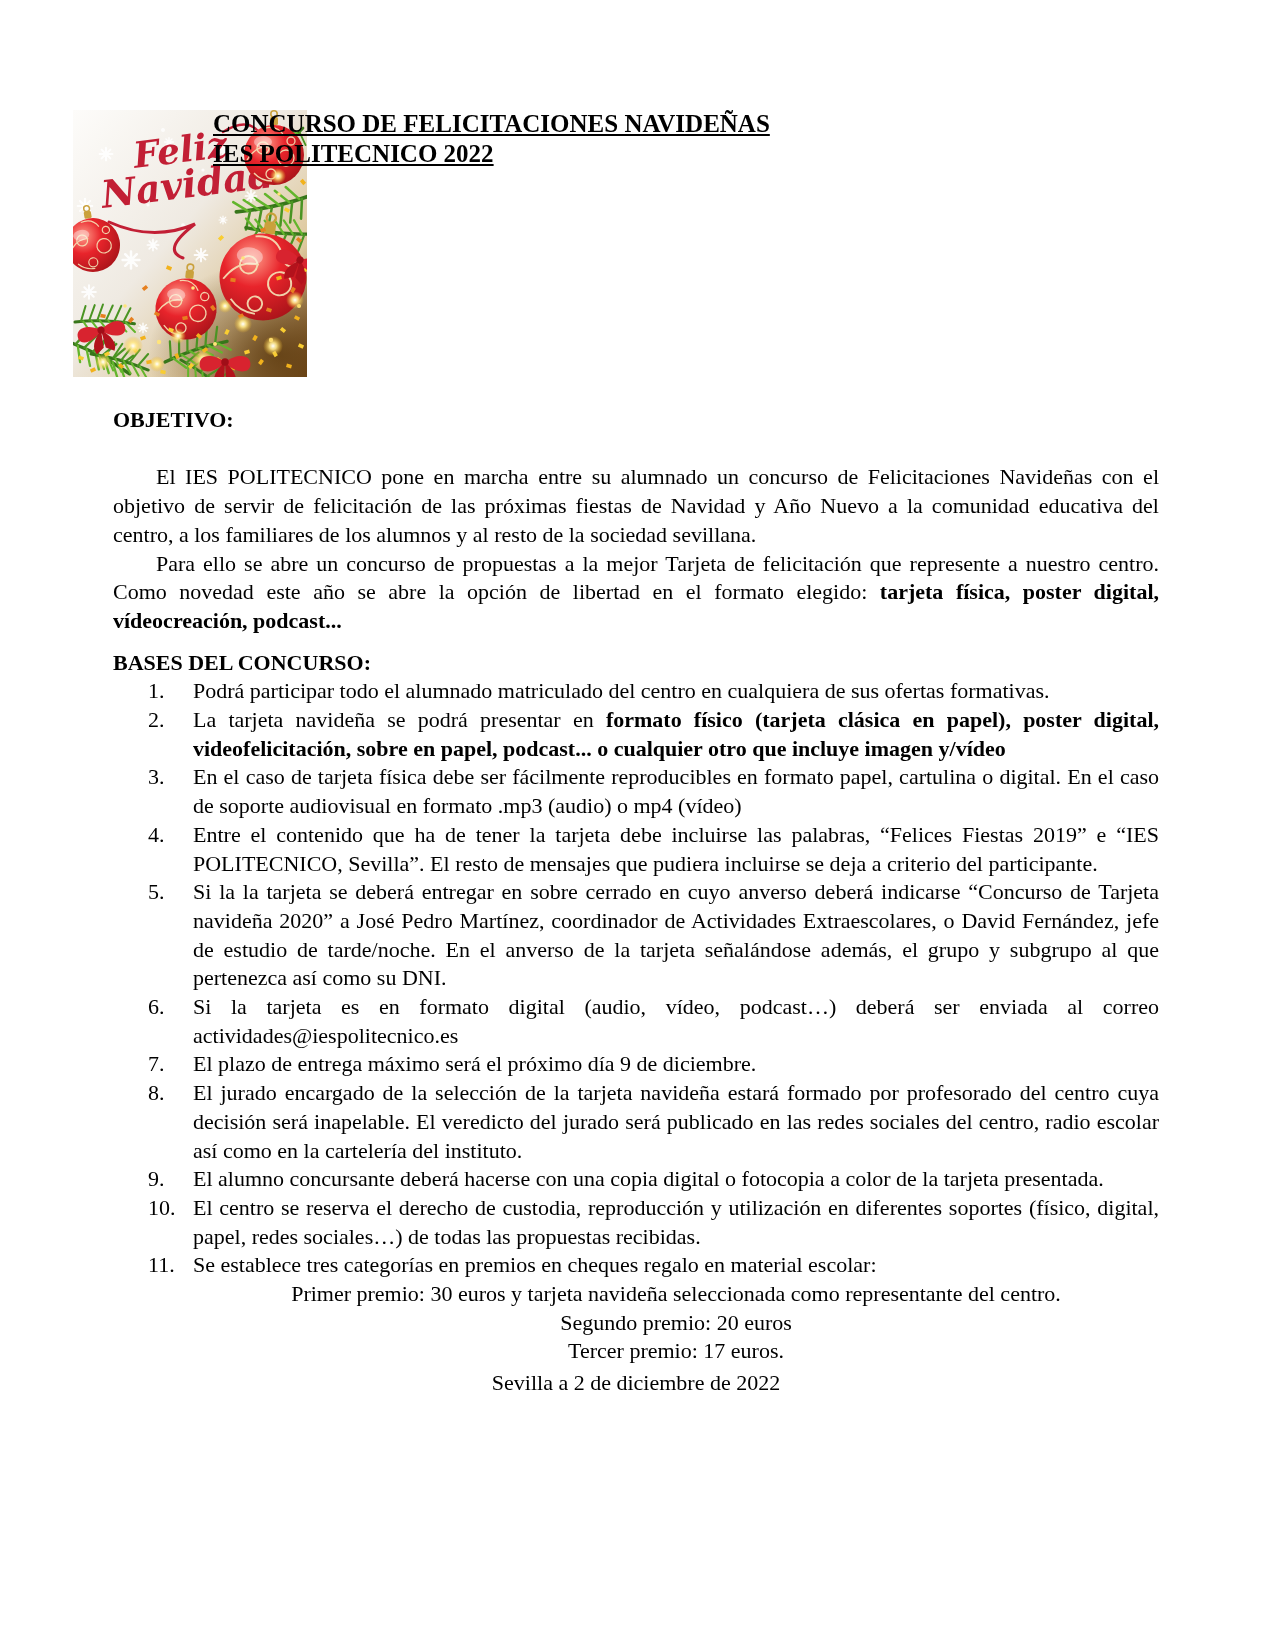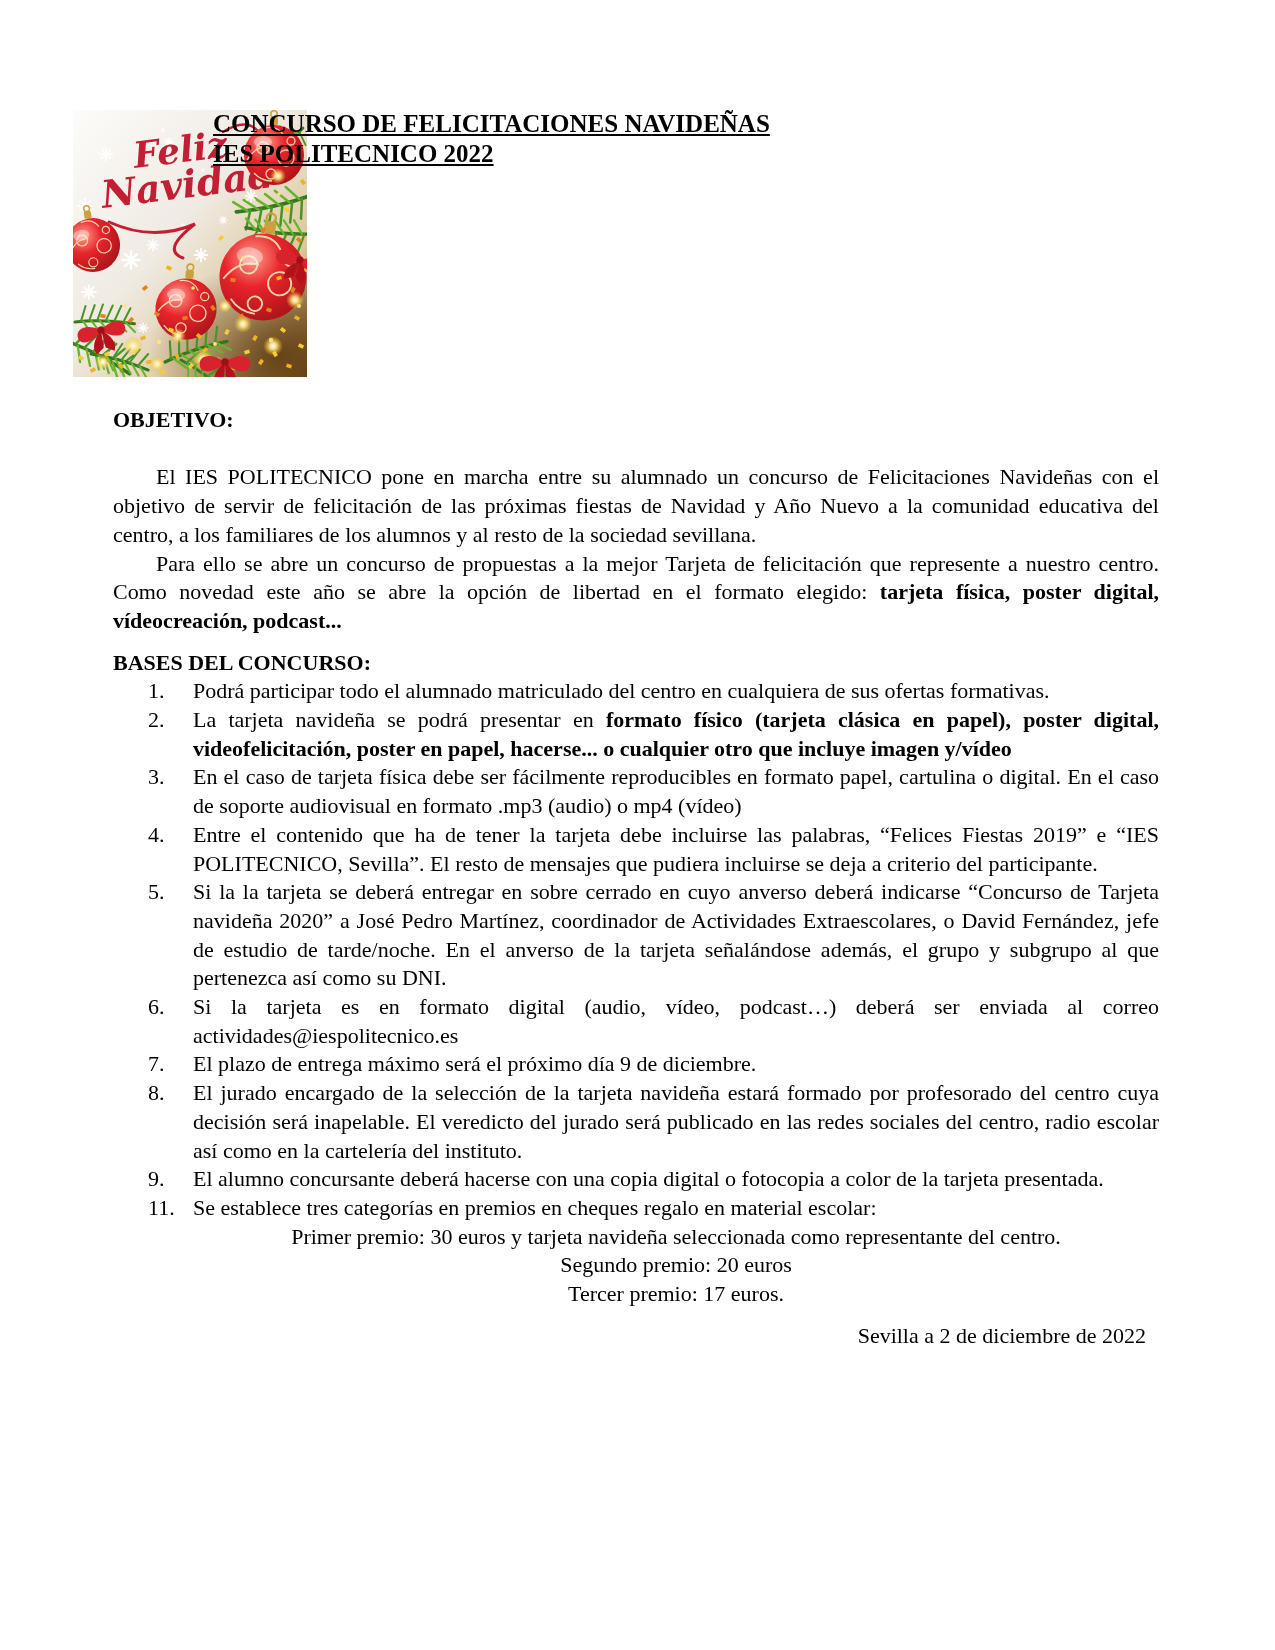--- a/index.html
+++ b/index.html
@@ -25,21 +25,21 @@
   }
   .heading{font-size:22px;font-weight:bold;margin:0;}
   .heading.objetivo{margin-bottom:28.7px;}
   .heading.bases{margin-top:13px;}
   .para{margin:0;text-align:justify;text-indent:43px;}
   .b{font-weight:bold;}
   .item{display:grid;grid-template-columns:45px 1fr;margin-left:35px;}
   .num{text-align:left;}
   .itext{text-align:justify;}
   .xline{text-align:center;}
-  .closing{margin:13px;text-align:right;}
+  .closing{margin:3px;text-align:center;}
 </style>
 </head>
 <body>
 
 <div class="page">
 
   <div class="card">
     <svg viewBox="0 0 234 267" width="234" height="267">
       <defs>
         <linearGradient id="bg" x1="0" y1="0" x2="1" y2="1">
@@ -266,21 +266,21 @@
 
     <p class="heading bases">BASES DEL CONCURSO:</p>
 
     <div>
         <div class="item">
           <span class="num">1.</span>
           <div class="itext"><span>Podrá participar todo el alumnado matriculado del centro en cualquiera de sus ofertas formativas.</span></div>
         </div>
         <div class="item">
           <span class="num">2.</span>
-          <div class="itext"><span>La tarjeta navideña se podrá presentar en </span><span class="b">formato físico (tarjeta clásica en papel), poster digital, videofelicitación, poster en papel, hacerse... o cualquier otro que incluye imagen y/vídeo</span></div>
+          <div class="itext"><span>La tarjeta navideña se podrá presentar en </span><span class="b">formato físico (tarjeta clásica en papel), poster digital, videofelicitación, sobre en papel, podcast... o cualquier otro que incluye imagen y/vídeo</span></div>
         </div>
         <div class="item">
           <span class="num">3.</span>
           <div class="itext"><span>En el caso de tarjeta física debe ser fácilmente reproducibles en formato papel, cartulina o digital. En el caso de soporte audiovisual en formato .mp3 (audio) o mp4 (vídeo)</span></div>
         </div>
         <div class="item">
           <span class="num">4.</span>
           <div class="itext"><span>Entre el contenido que ha de tener la tarjeta debe incluirse las palabras, “Felices Fiestas 2019” e “IES POLITECNICO, Sevilla”. El resto de mensajes que pudiera incluirse se deja a criterio del participante.</span></div>
         </div>
         <div class="item">
@@ -295,20 +295,24 @@
           <span class="num">7.</span>
           <div class="itext"><span>El plazo de entrega máximo será el próximo día 9 de diciembre.</span></div>
         </div>
         <div class="item">
           <span class="num">8.</span>
           <div class="itext"><span>El jurado encargado de la selección de la tarjeta navideña estará formado por profesorado del centro cuya decisión será inapelable. El veredicto del jurado será publicado en las redes sociales del centro, radio escolar así como en la cartelería del instituto.</span></div>
         </div>
         <div class="item">
           <span class="num">9.</span>
           <div class="itext"><span>El alumno concursante deberá hacerse con una copia digital o fotocopia a color de la tarjeta presentada.</span></div>
+        </div>
+        <div class="item">
+          <span class="num">10.</span>
+          <div class="itext"><span>El centro se reserva el derecho de custodia, reproducción y utilización en diferentes soportes (físico, digital, papel, redes sociales…) de todas las propuestas recibidas.</span></div>
         </div>
         <div class="item">
           <span class="num">11.</span>
           <div class="itext"><span>Se establece tres categorías en premios en cheques regalo en material escolar:</span><div class="xline">Primer premio: 30 euros y tarjeta navideña seleccionada como representante del centro.</div><div class="xline">Segundo premio: 20 euros</div><div class="xline">Tercer premio: 17 euros.</div></div>
         </div>
       </div>
 
     <p class="closing">Sevilla a 2 de diciembre de 2022</p>
   </div>
 </div>

